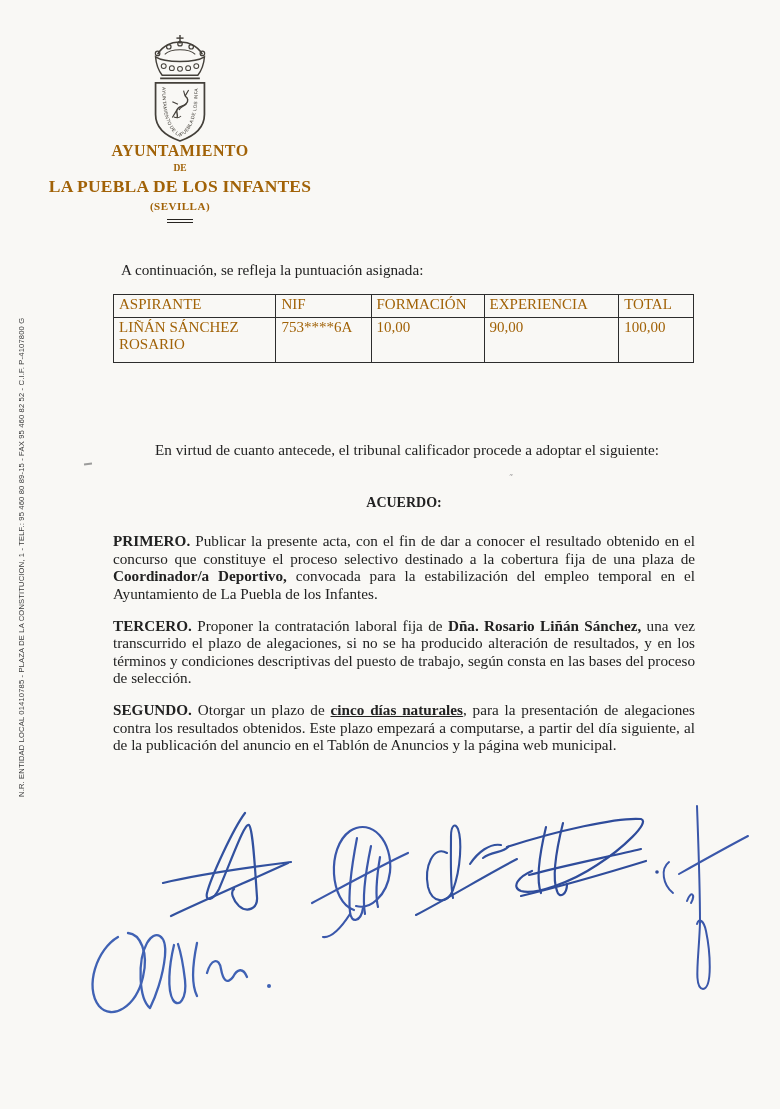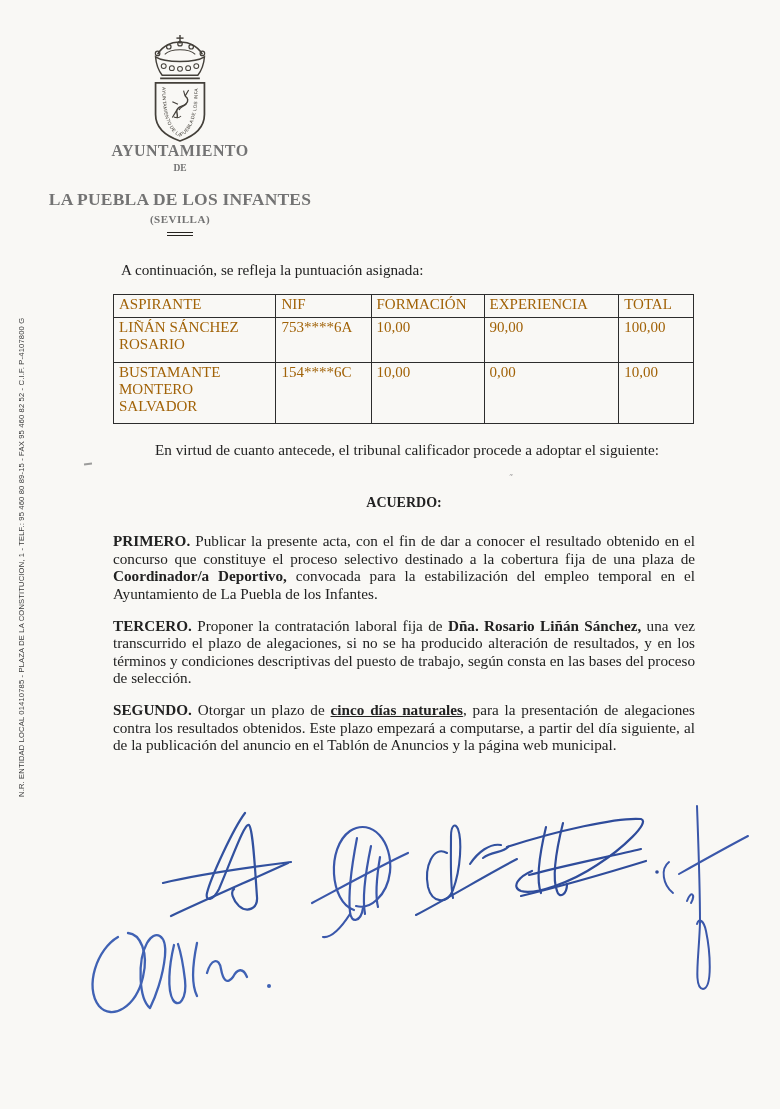--- a/index.html
+++ b/index.html
@@ -12,25 +12,25 @@
     overflow:hidden;
     font-family:"Liberation Serif", serif;
     color:#222;
   }
   
   .crest{position:absolute;left:124px;top:32px;width:112px;height:112px;}
   .crest path,.crest line,.crest circle{stroke:#44403a;fill:none;}
   .crest text{fill:#44403a;stroke:none;font-family:"Liberation Sans",sans-serif;}
   .header-text{
     position:absolute;left:38px;top:142px;width:284px;
-    text-align:center;line-height:1.1;color:#737373;
+    text-align:center;line-height:1.1;color:#a16207;
   }
   .ht1{font-size:16px;font-weight:bold;letter-spacing:.4px;}
   .ht2{font-size:9.5px;font-weight:bold;margin-top:3px;}
-  .ht3{font-size:17.5px;font-weight:bold;margin-top:17px;letter-spacing:.2px;}
+  .ht3{font-size:17.5px;font-weight:bold;margin-top:4px;letter-spacing:.2px;}
   .ht4{font-size:11px;font-weight:bold;margin-top:4px;letter-spacing:.5px;}
   .ht-rule{width:26px;height:2px;margin:7px auto 0;
     border-top:1.5px solid #26231f;border-bottom:1.5px solid #26231f;}
   
   .vfooter{
     position:absolute;left:17px;top:797px;width:500px;
     transform:rotate(-90deg);transform-origin:0 0;
     font-family:"Liberation Sans",sans-serif;
     font-size:7.6px;letter-spacing:.15px;color:#3a3a3a;white-space:nowrap;
   }
@@ -139,27 +139,20 @@
       </tr>
     </thead>
     <tbody>
       <tr class="r1">
         <td>LIÑÁN SÁNCHEZ ROSARIO</td>
         <td class="nif">753****6A</td>
         <td class="num">10,00</td>
         <td class="num">90,00</td>
         <td class="num">100,00</td>
       </tr>
-      <tr class="r2">
-        <td>BUSTAMANTE MONTERO SALVADOR</td>
-        <td class="nif">154****6C</td>
-        <td class="num">10,00</td>
-        <td class="num">0,00</td>
-        <td class="num">10,00</td>
-      </tr>
     </tbody>
   </table>
 
   <div class="flow">
     <p class="p-indent">En virtud de cuanto antecede, el tribunal calificador procede a adoptar el siguiente:</p>
 
     <p class="acuerdo">ACUERDO:</p>
 
     <p class="clause"><span class="b">PRIMERO.</span><span> Publicar la presente acta, con el fin de dar a conocer el resultado obtenido en el concurso que constituye el proceso selectivo destinado a la cobertura fija de una plaza de </span><span class="b">Coordinador/a Deportivo,</span><span> convocada para la estabilización del empleo temporal en el Ayuntamiento de La Puebla de los Infantes.</span></p>
 

